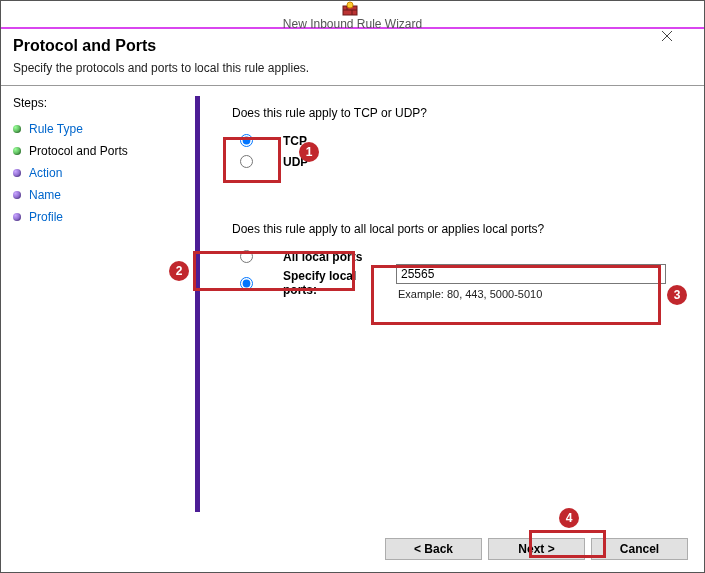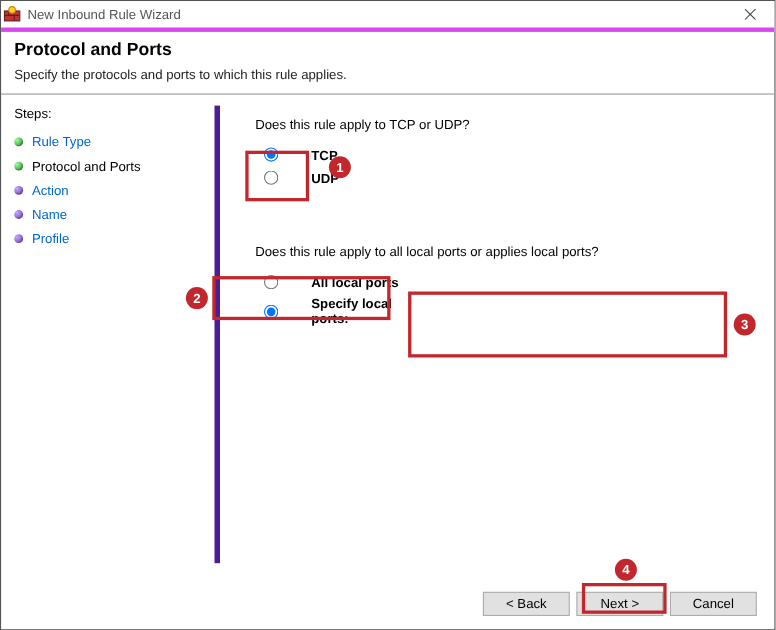--- a/index.html
+++ b/index.html
@@ -16,23 +16,24 @@
     border: 1px solid #555;
     background: #fff;
     position: relative;
     display: flex;
     flex-direction: column;
   }
   .titlebar {
     height: 28px;
     display: flex;
     align-items: center;
-    padding: 0 2px;
+    padding: 0 17px;
     background: #fff;
-    border-bottom: 4px solid #d946ef;
+    border-bottom: 2px solid #d946ef;
+    flex-direction: column;
   }
   .titlebar .icon {
     width: 16px; height: 16px;
     display: inline-flex; align-items: center; justify-content: center;
     margin-right: 6px;
   }
   .title-text { color: #555; font-size: 12px; }
   .title-close {
     margin-left: auto;
     width: 40px; height: 28px;
@@ -131,26 +132,27 @@
     margin-left: 2px;
   }
   .button-row {
     position: absolute;
     right: 16px;
     bottom: 12px;
     display: flex;
     gap: 6px;
   }
   .btn {
-    width: 79px;
+    width: 97px;
     height: 22px;
     font-size: 12px;
     background: #e1e1e1;
     border: 1px solid #adadad;
     cursor: default;
+    font-weight: bold;
   }
   svg { display: block; }
 </style>
 </head>
 <body>
 
 <div class="window">
 
   <div class="titlebar">
     <span class="icon">
@@ -166,21 +168,21 @@
     <div class="title-close">
       <svg width="10" height="10" viewBox="0 0 10 10">
         <line x1="0" y1="0" x2="10" y2="10" stroke="#444" stroke-width="1"></line>
         <line x1="10" y1="0" x2="0" y2="10" stroke="#444" stroke-width="1"></line>
       </svg>
     </div>
   </div>
 
   <div class="header-block">
     <div class="page-title">Protocol and Ports</div>
-    <div class="page-subtitle">Specify the protocols and ports to which this rule applies.</div>
+    <div class="page-subtitle">Specify the protocols and ports to local this rule applies.</div>
   </div>
 
   <div class="body-area">
 
     <div class="steps-col">
       <div class="steps-title">Steps:</div>
 
       <div class="step-item">
         <span class="dot dot-green"></span>
         <span class="step-link">Rule Type</span>
@@ -226,20 +228,24 @@
         <div class="radio-group" style="width:160px;">
           <div class="radio-row">
             <input type="radio" name="ports" id="r-all" style="">
             <label for="r-all">All local ports</label>
           </div>
           <div class="radio-row">
             <input type="radio" name="ports" id="r-spec" checked="" style="">
             <label for="r-spec">Specify local ports:</label>
           </div>
         </div>
+        <div style="margin-left:4px; margin-top:18px;">
+          <input class="port-input" type="text" value="25565" style="">
+          <div class="example-text">Example: 80, 443, 5000-5010</div>
+        </div>
       </div>
 
     </div>
   </div>
 
   <div class="button-row">
     <button class="btn">&lt; Back</button>
     <button class="btn">Next &gt;</button>
     <button class="btn">Cancel</button>
   </div>

